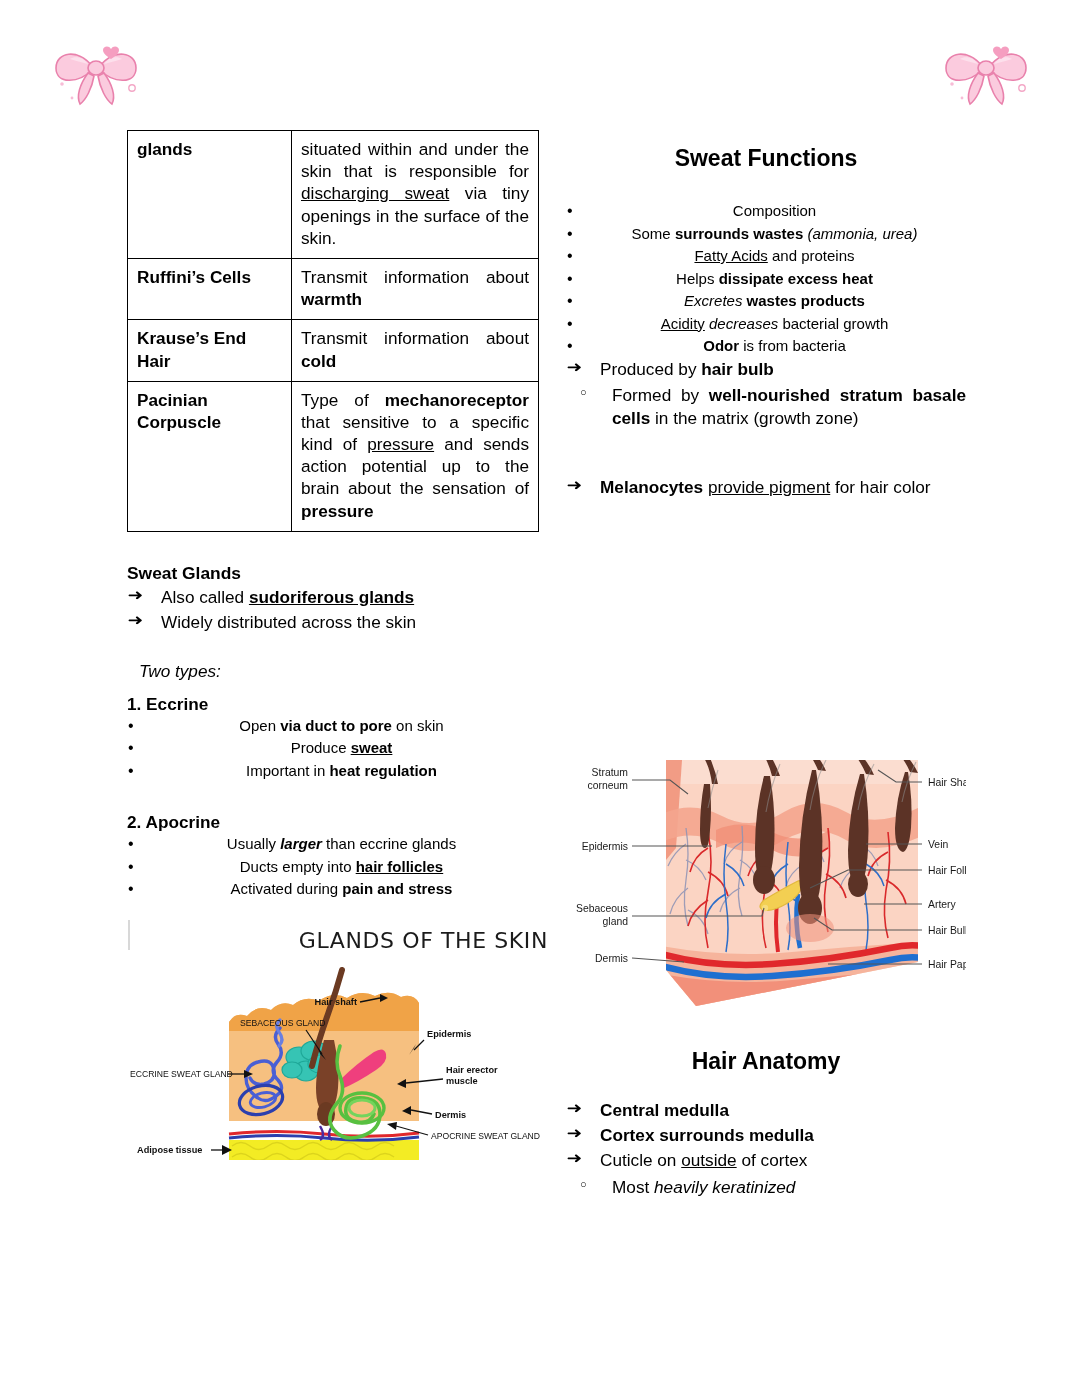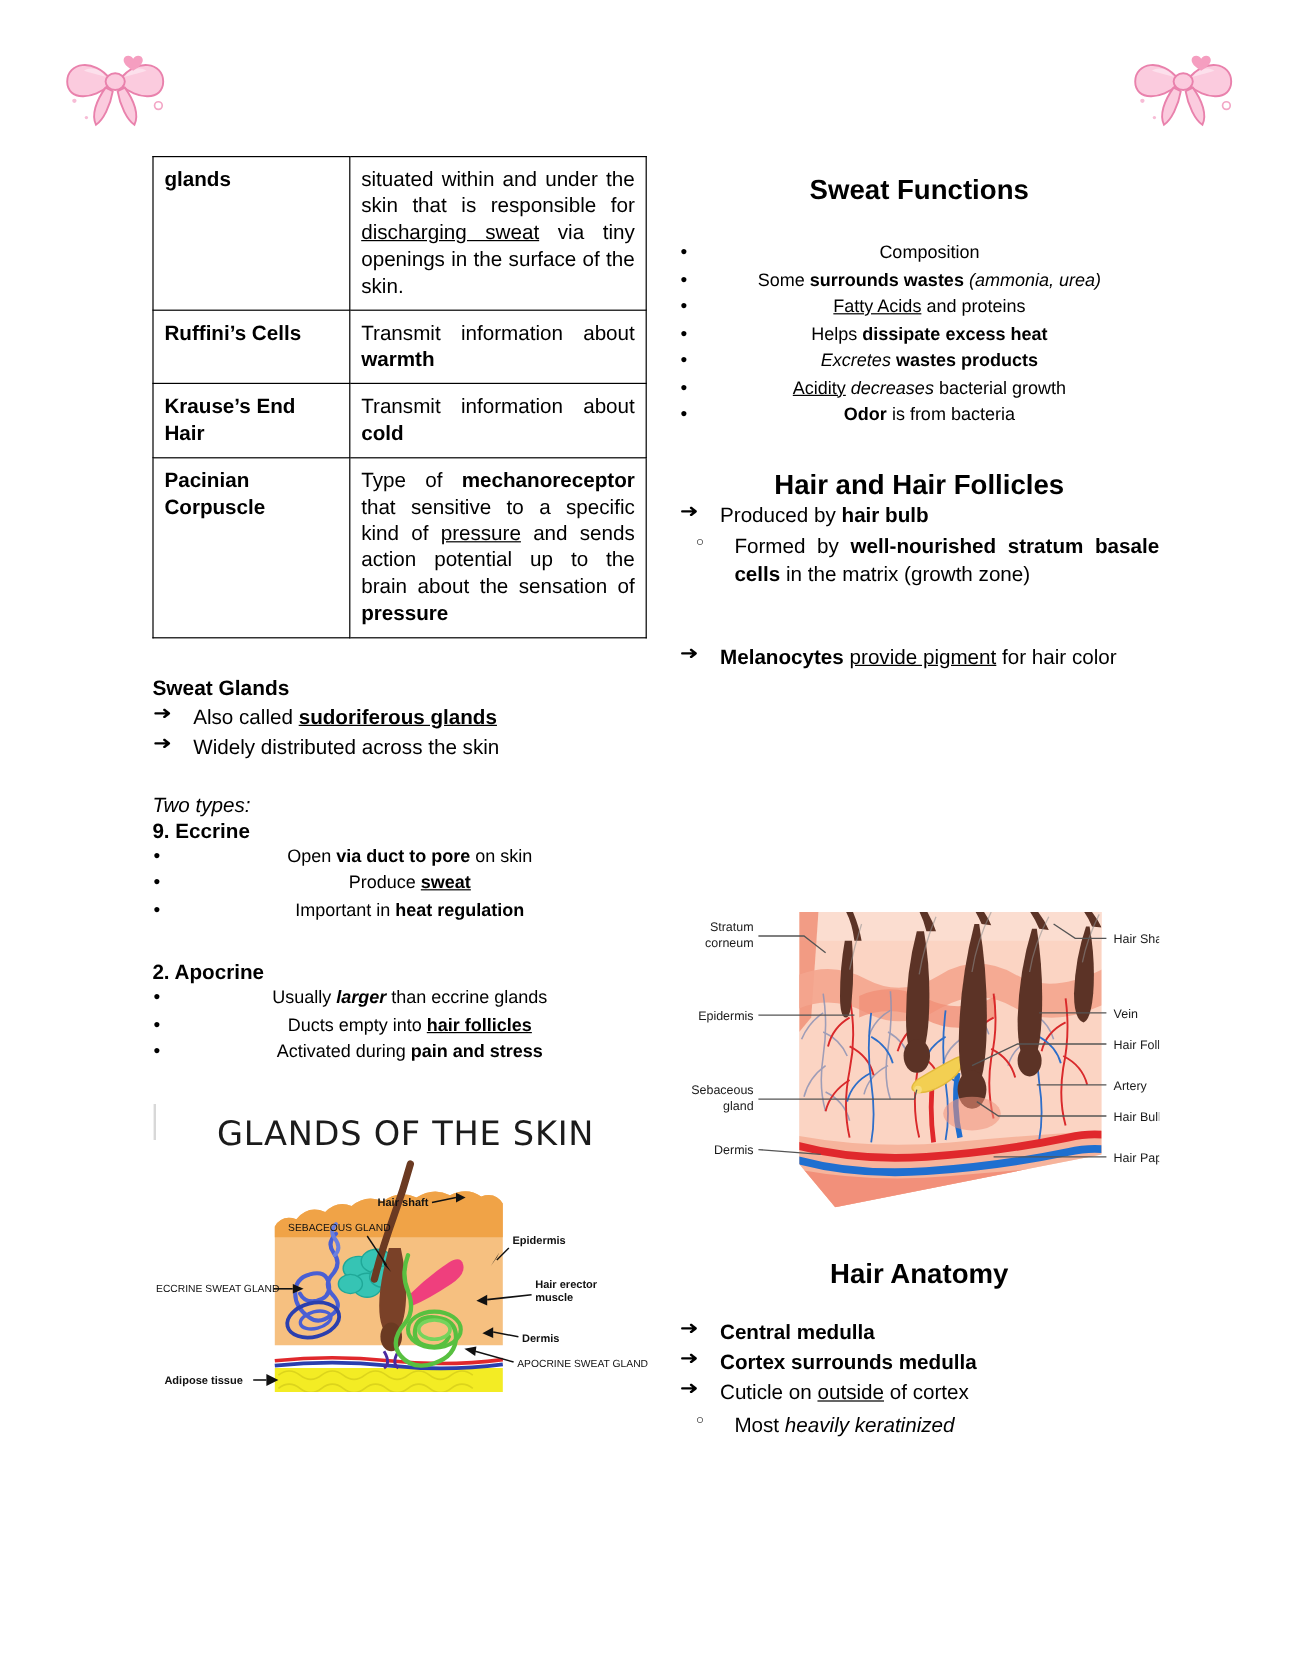--- a/index.html
+++ b/index.html
@@ -111,21 +111,21 @@
     text-align: center;
   }
   .dot-list > li::before {
     content: "\2022";
     position: absolute;
     left: 1px;
     top: -1px;
     font-size: 16px;
   }
 
-  .ital-lead { font-size: 17.2px; font-style: italic; margin: 0; }
+  .ital-lead { font-size: 17.2px; font-style: italic; margin: 12px; }
   .num-head  { font-size: 17.2px; font-weight: bold; margin: 0; }
 
   
   .sweat-glands-block { margin-top: 31px; }
   .twotypes-block     { margin-top: 27px; }
   .apocrine-block     { margin-top: 30px; }
 
   
   .sweat-functions-list { margin-top: 28px; }
   .hair-follicles-title { margin-top: 33px; }
@@ -138,22 +138,22 @@
   .glands-fig {
     position: absolute;
     left: 128px;
     top: 928px;
     width: 420px;
     height: 232px;
   }
   .glands-fig .fig-title {
     position: absolute;
     left: 0; top: 0; width: 420px;
-    text-align: center;
-    font-size: 28px;
+    text-align: right;
+    font-size: 22px;
     letter-spacing: .6px;
     color: #1b1b1b;
     font-family: "DejaVu Sans", sans-serif;
     font-weight: 400;
   }
   .glands-fig .edge-bar {
     position: absolute; left: 0; top: -8px; width: 2px; height: 30px;
     background: #d8d8d8;
   }
   .glands-fig svg { position: absolute; left: 0; top: 26px; }
@@ -239,21 +239,21 @@
     <div class="sweat-glands-block">
       <p class="lhead">Sweat Glands</p>
       <ul class="arrow-list">
         <li>Also called <b><u>sudoriferous glands</u></b></li>
         <li>Widely distributed across the skin</li>
       </ul>
     </div>
 
     <div class="twotypes-block">
       <p class="ital-lead">Two types:</p>
-      <p class="num-head">9. Eccrine</p>
+      <p class="num-head">1. Eccrine</p>
       <ul class="dot-list">
         <li>Open <b>via duct to pore</b> on skin</li>
         <li>Produce <b><u>sweat</u></b></li>
         <li>Important in <b>heat regulation</b></li>
       </ul>
     </div>
 
     <div class="apocrine-block">
       <p class="num-head">2. Apocrine</p>
       <ul class="dot-list">
@@ -271,21 +271,20 @@
     <ul class="dot-list sweat-functions-list">
       <li>Composition</li>
       <li>Some <b>surrounds wastes</b> <i>(ammonia, urea)</i></li>
       <li><u>Fatty Acids</u> and proteins</li>
       <li>Helps <b>dissipate excess heat</b></li>
       <li><i>Excretes</i> <b>wastes products</b></li>
       <li><u>Acidity</u> <i>decreases</i> bacterial growth</li>
       <li><b>Odor</b> is from bacteria</li>
     </ul>
 
-    <p class="sec-title hair-follicles-title">Hair and Hair Follicles</p>
 
     <ul class="arrow-list hf-list">
       <li>Produced by <b>hair bulb</b></li>
     </ul>
     <ul class="sub-list">
       <li>Formed by <b>well-nourished stratum basale cells</b> in the matrix (growth zone)</li>
     </ul>
     <div class="hf-gap"></div>
     <div class="hf-gap"></div>
     <ul class="arrow-list">

